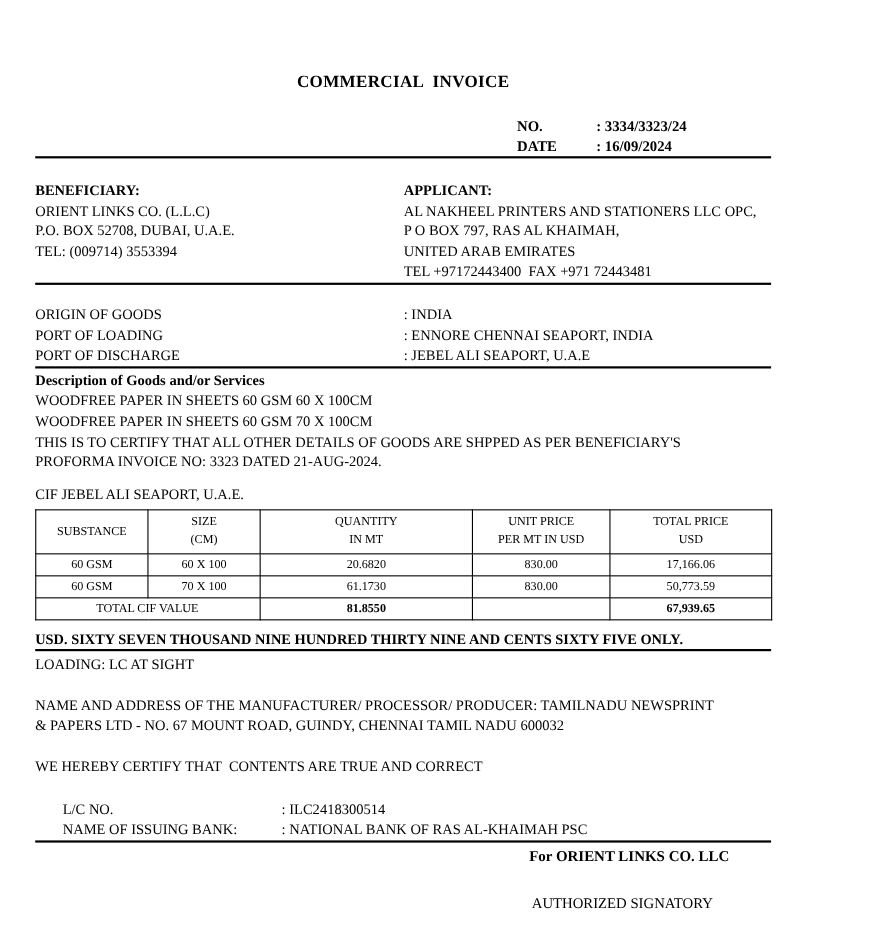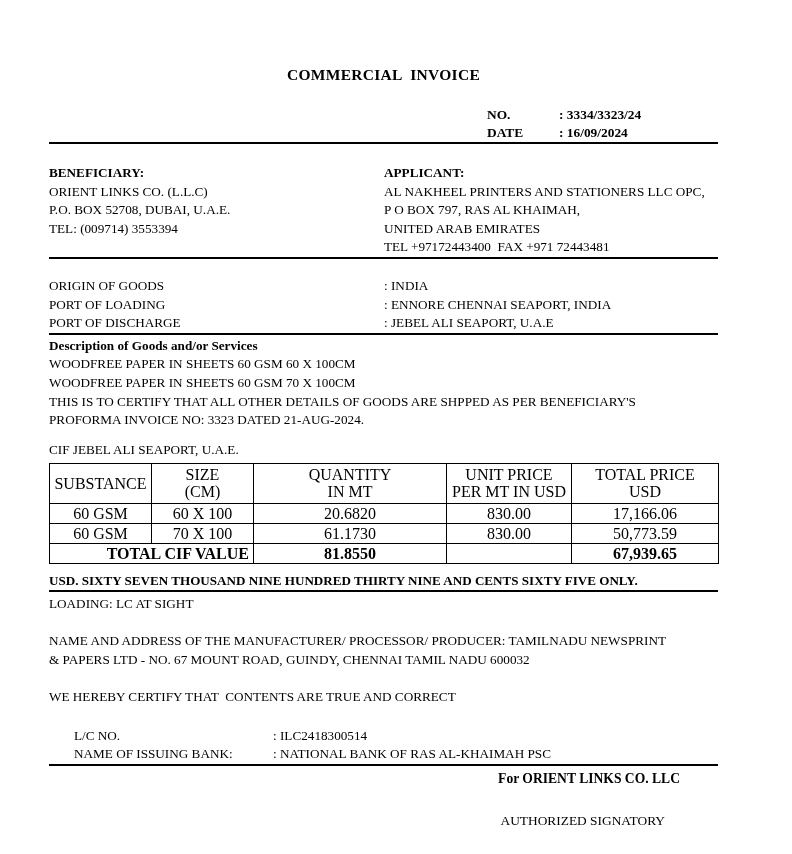--- a/index.html
+++ b/index.html
@@ -13,21 +13,21 @@
     width: 792px;
     height: 854px;
     font-family: "Liberation Serif", "DejaVu Serif", serif;
     color: #000000;
     font-size: 13.2px;
     position: relative;
     overflow: hidden;
   }
   .page {
     position: absolute;
-    left: 49px;
+    left: 32px;
     top: 0;
     width: 669px;
   }
 
   
   .title {
     text-align: center;
     font-weight: bold;
     font-size: 15.5px;
     letter-spacing: 0.3px;
@@ -85,33 +85,33 @@
   .descr-head { font-weight: bold; }
   .descr-line { white-space: pre; }
   .descr-gap { height: 11px; }
   .cif-line { white-space: pre; padding-bottom: 4px; }
 
   
   table.goods {
     width: 100%;
     border-collapse: collapse;
     table-layout: fixed;
-    font-size: 16px;
+    font-size: 11px;
   }
   table.goods td {
     border: 1.3px solid #000;
     text-align: center;
     padding: 1px 4px;
     line-height: 17px;
     vertical-align: middle;
   }
   table.goods td.hdr { padding: 2px 4px 3px; }
   table.goods td.total-label {
-    text-align: right;
-    font-weight: bold;
+    text-align: center;
+    font-weight: normal;
     padding-left: 3px;
   }
   table.goods td.bold { font-weight: bold; }
   .col1 { width: 102px; }
   .col2 { width: 102px; }
   .col3 { width: 193px; }
   .col4 { width: 125px; }
   .col5 { width: 147px; }
 
   

